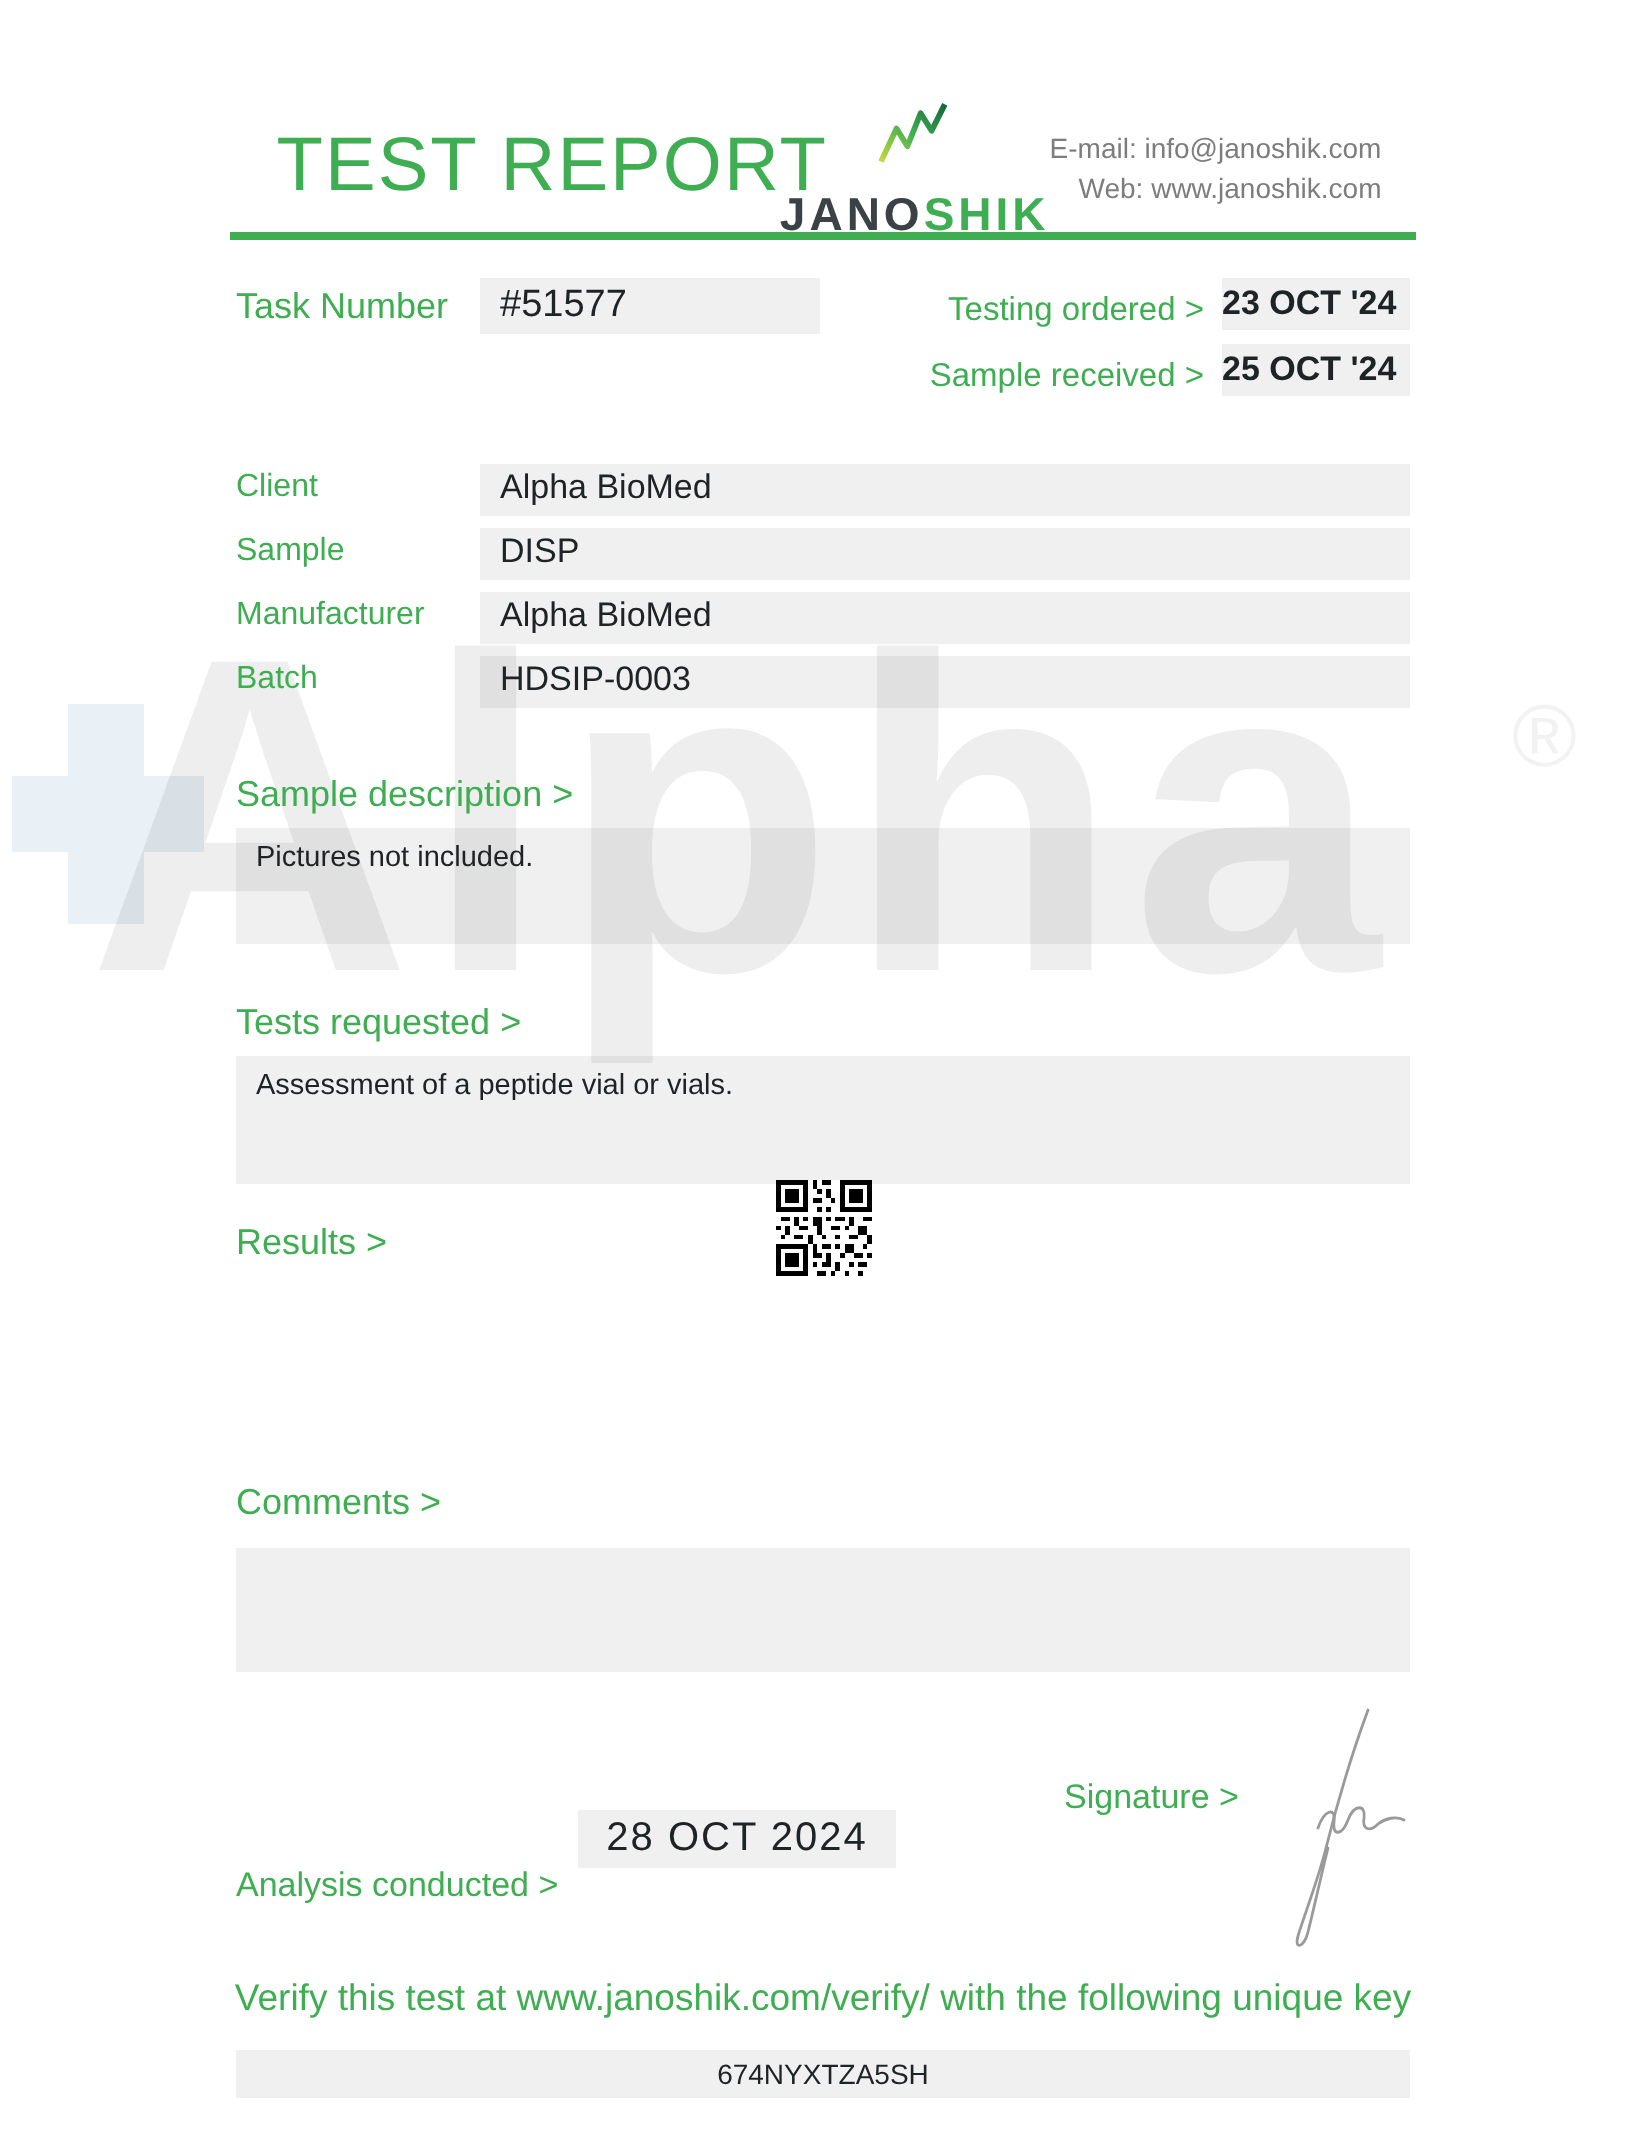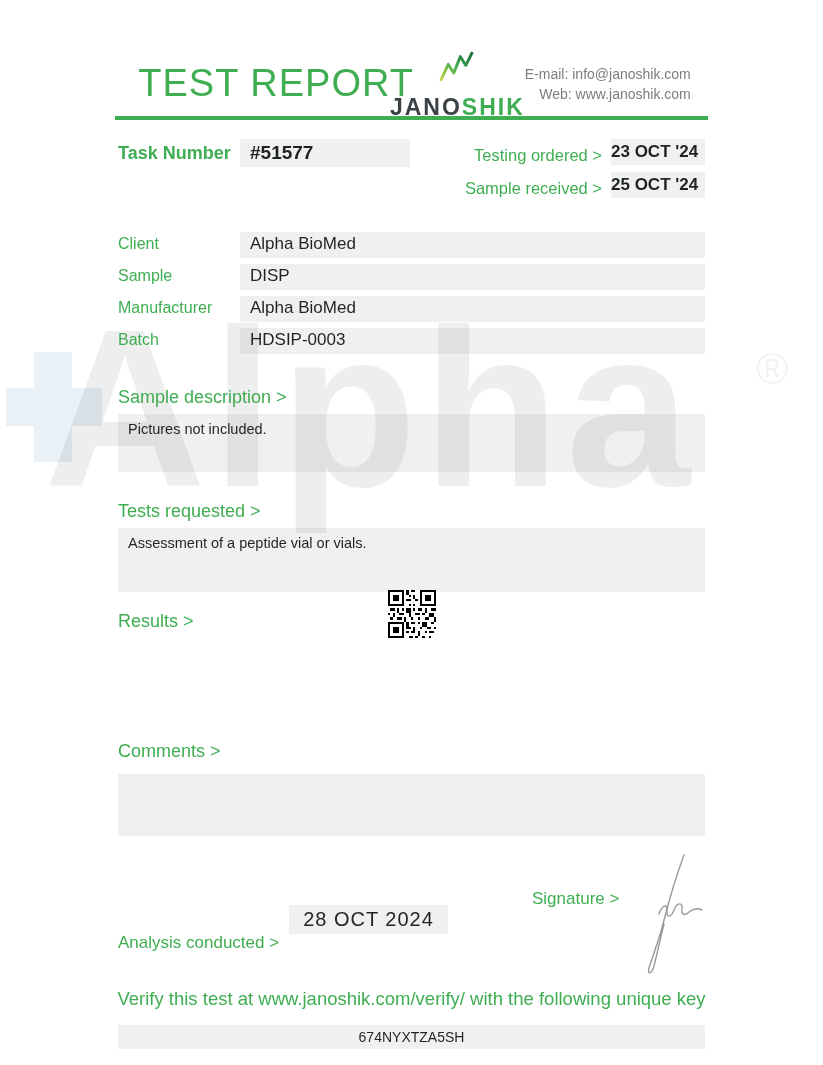--- a/index.html
+++ b/index.html
@@ -31,21 +31,21 @@
   .title{font-size:38px;font-weight:400;letter-spacing:1px;color:var(--green);margin:14px 0 0;line-height:1;}
   .logo{text-align:center;margin-left:-24px;}
   .logo svg{display:block;margin:0 auto;}
   .logo-text{font-size:23px;font-weight:700;letter-spacing:2px;line-height:1;margin-top:2px;}
   .logo-jano{color:#3B4245;}
   .logo-shik{color:var(--green);}
   .contact{margin-top:14px;text-align:right;font-size:14px;color:var(--muted);line-height:1.45;}
   .rule{top:116px;left:115px;right:115px;height:4px;background:var(--green);}
 
   
-  .task-left{top:139px;left:118px;display:flex;align-items:center;font-weight:bold;}
+  .task-left{top:139px;left:118px;display:flex;align-items:center;}
   .task-label{color:var(--green);font-size:18px;width:122px;}
   .task-value{width:150px;background:var(--box);padding:3px 10px;font-size:19px;}
   .task-right{top:139px;right:118px;display:flex;flex-direction:column;gap:7px;align-items:flex-end;}
   .date-row{display:flex;align-items:flex-end;}
   .date-label{color:var(--green);font-size:16.5px;margin-right:9px;}
   .date-value{width:94px;background:var(--box);padding:3px 0;font-size:17px;font-weight:700;white-space:nowrap;}
 
   
   .info{top:232px;left:118px;right:118px;}
   .info-row{display:flex;margin-bottom:6px;}

